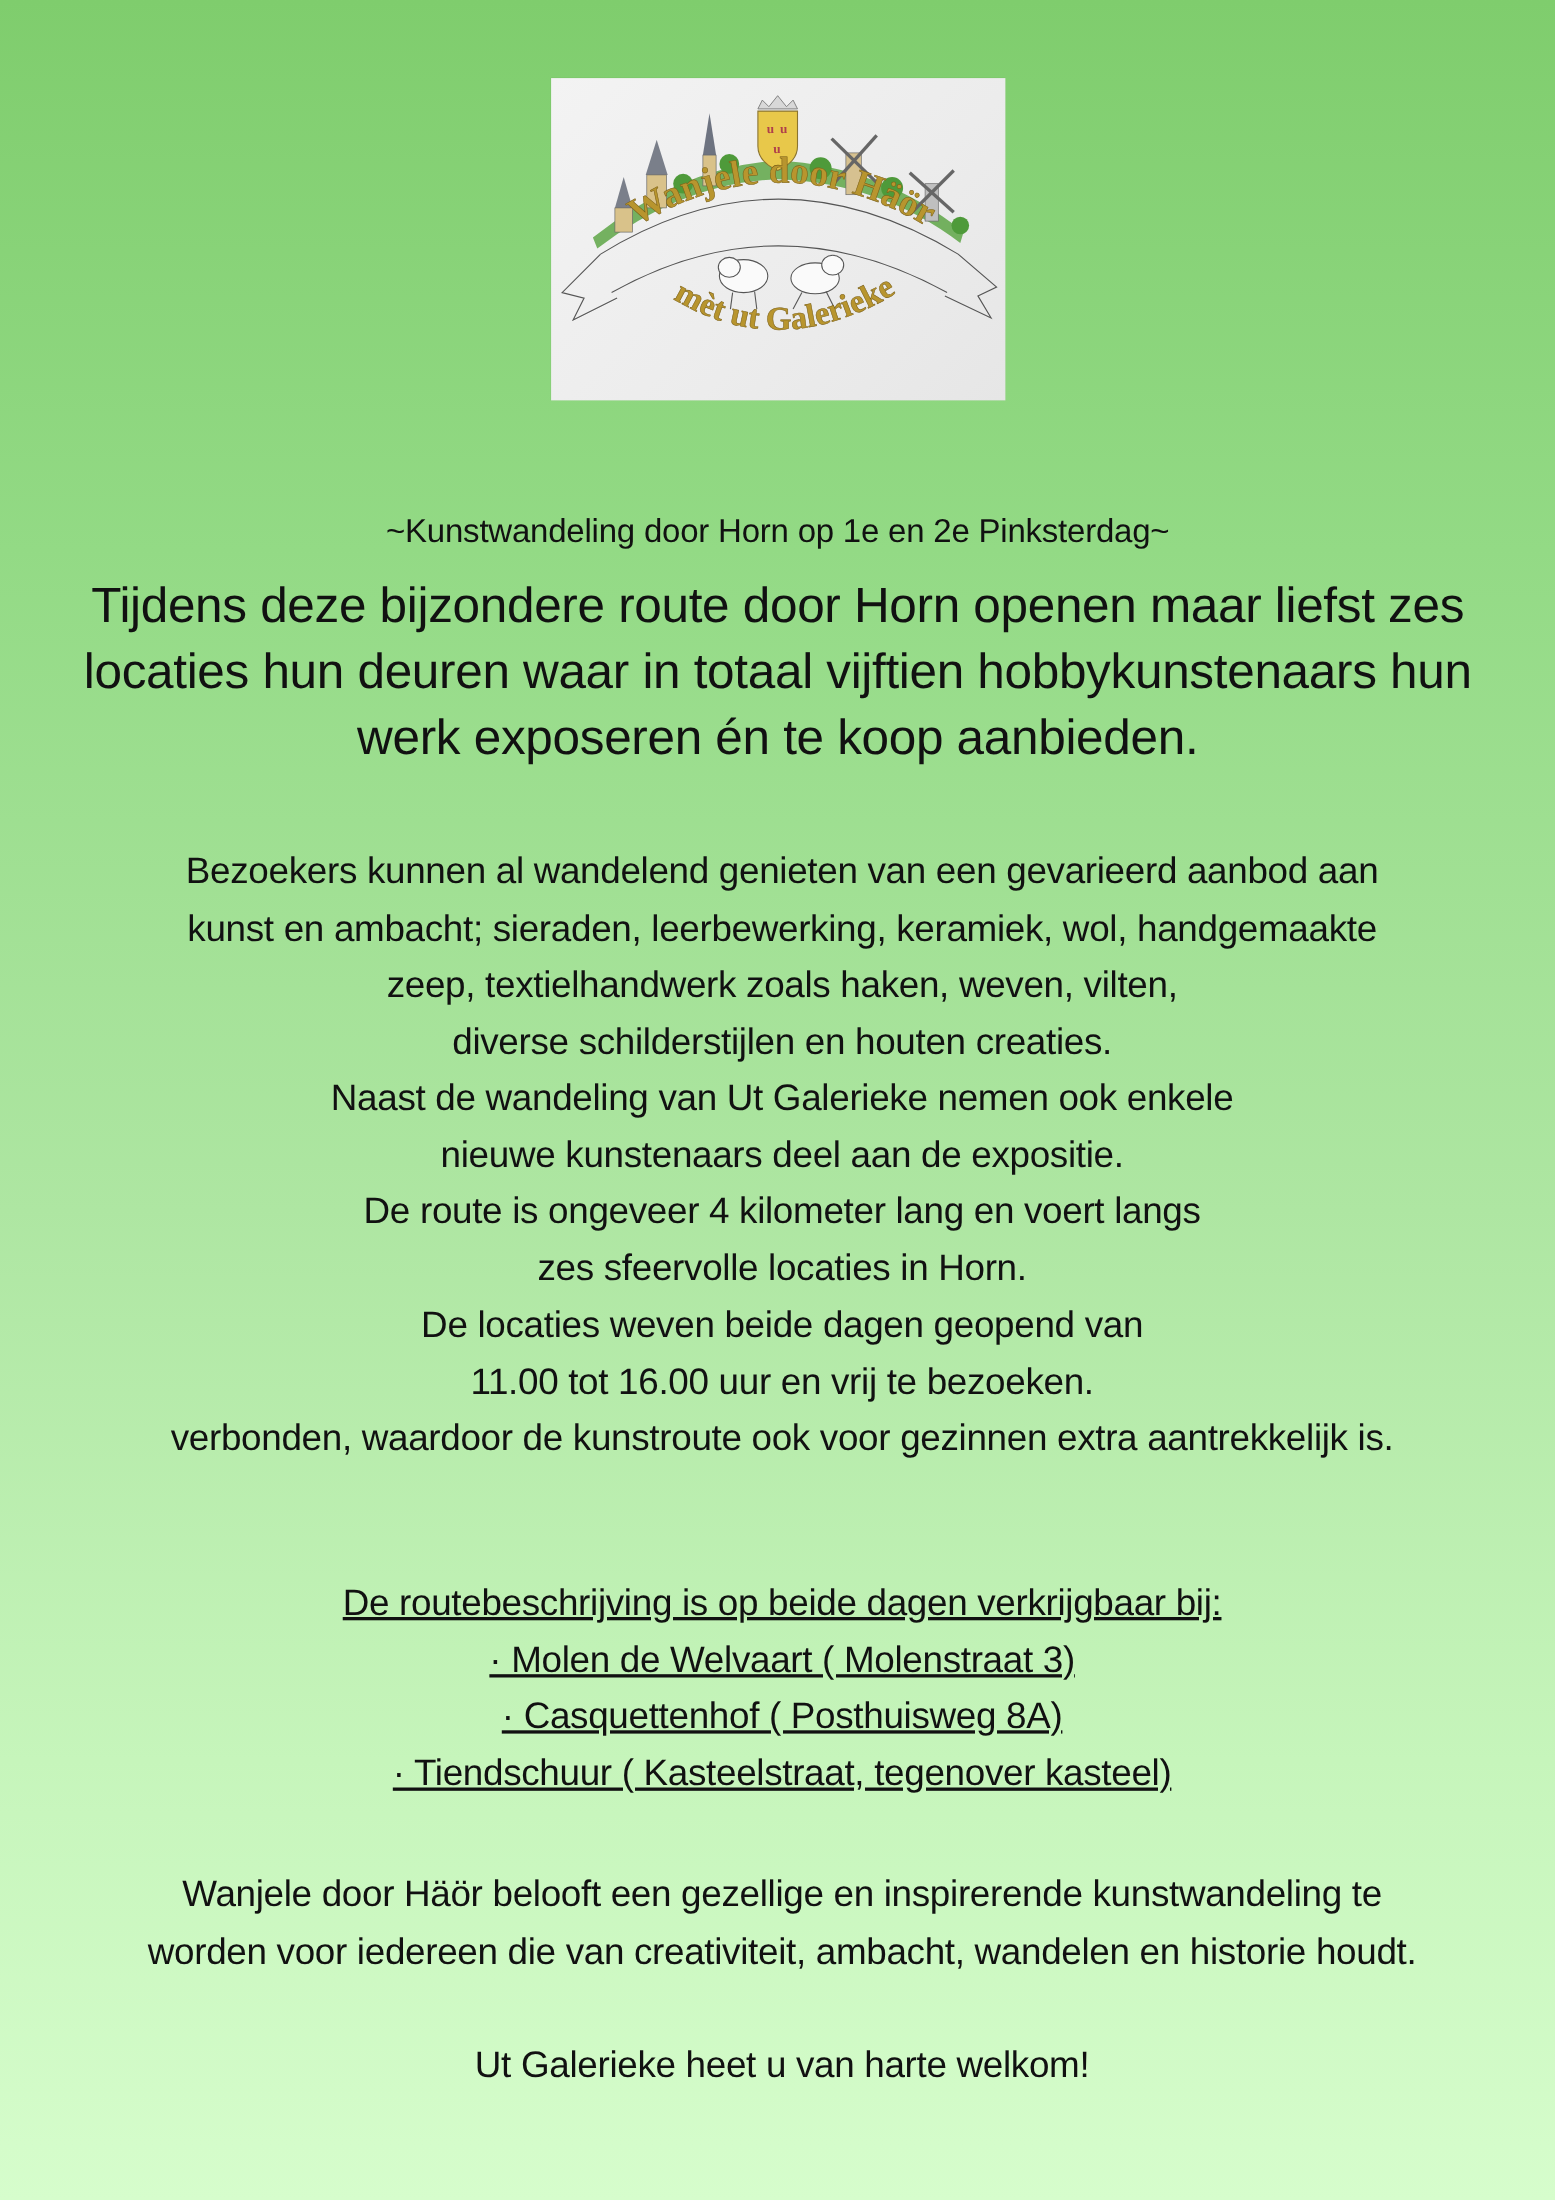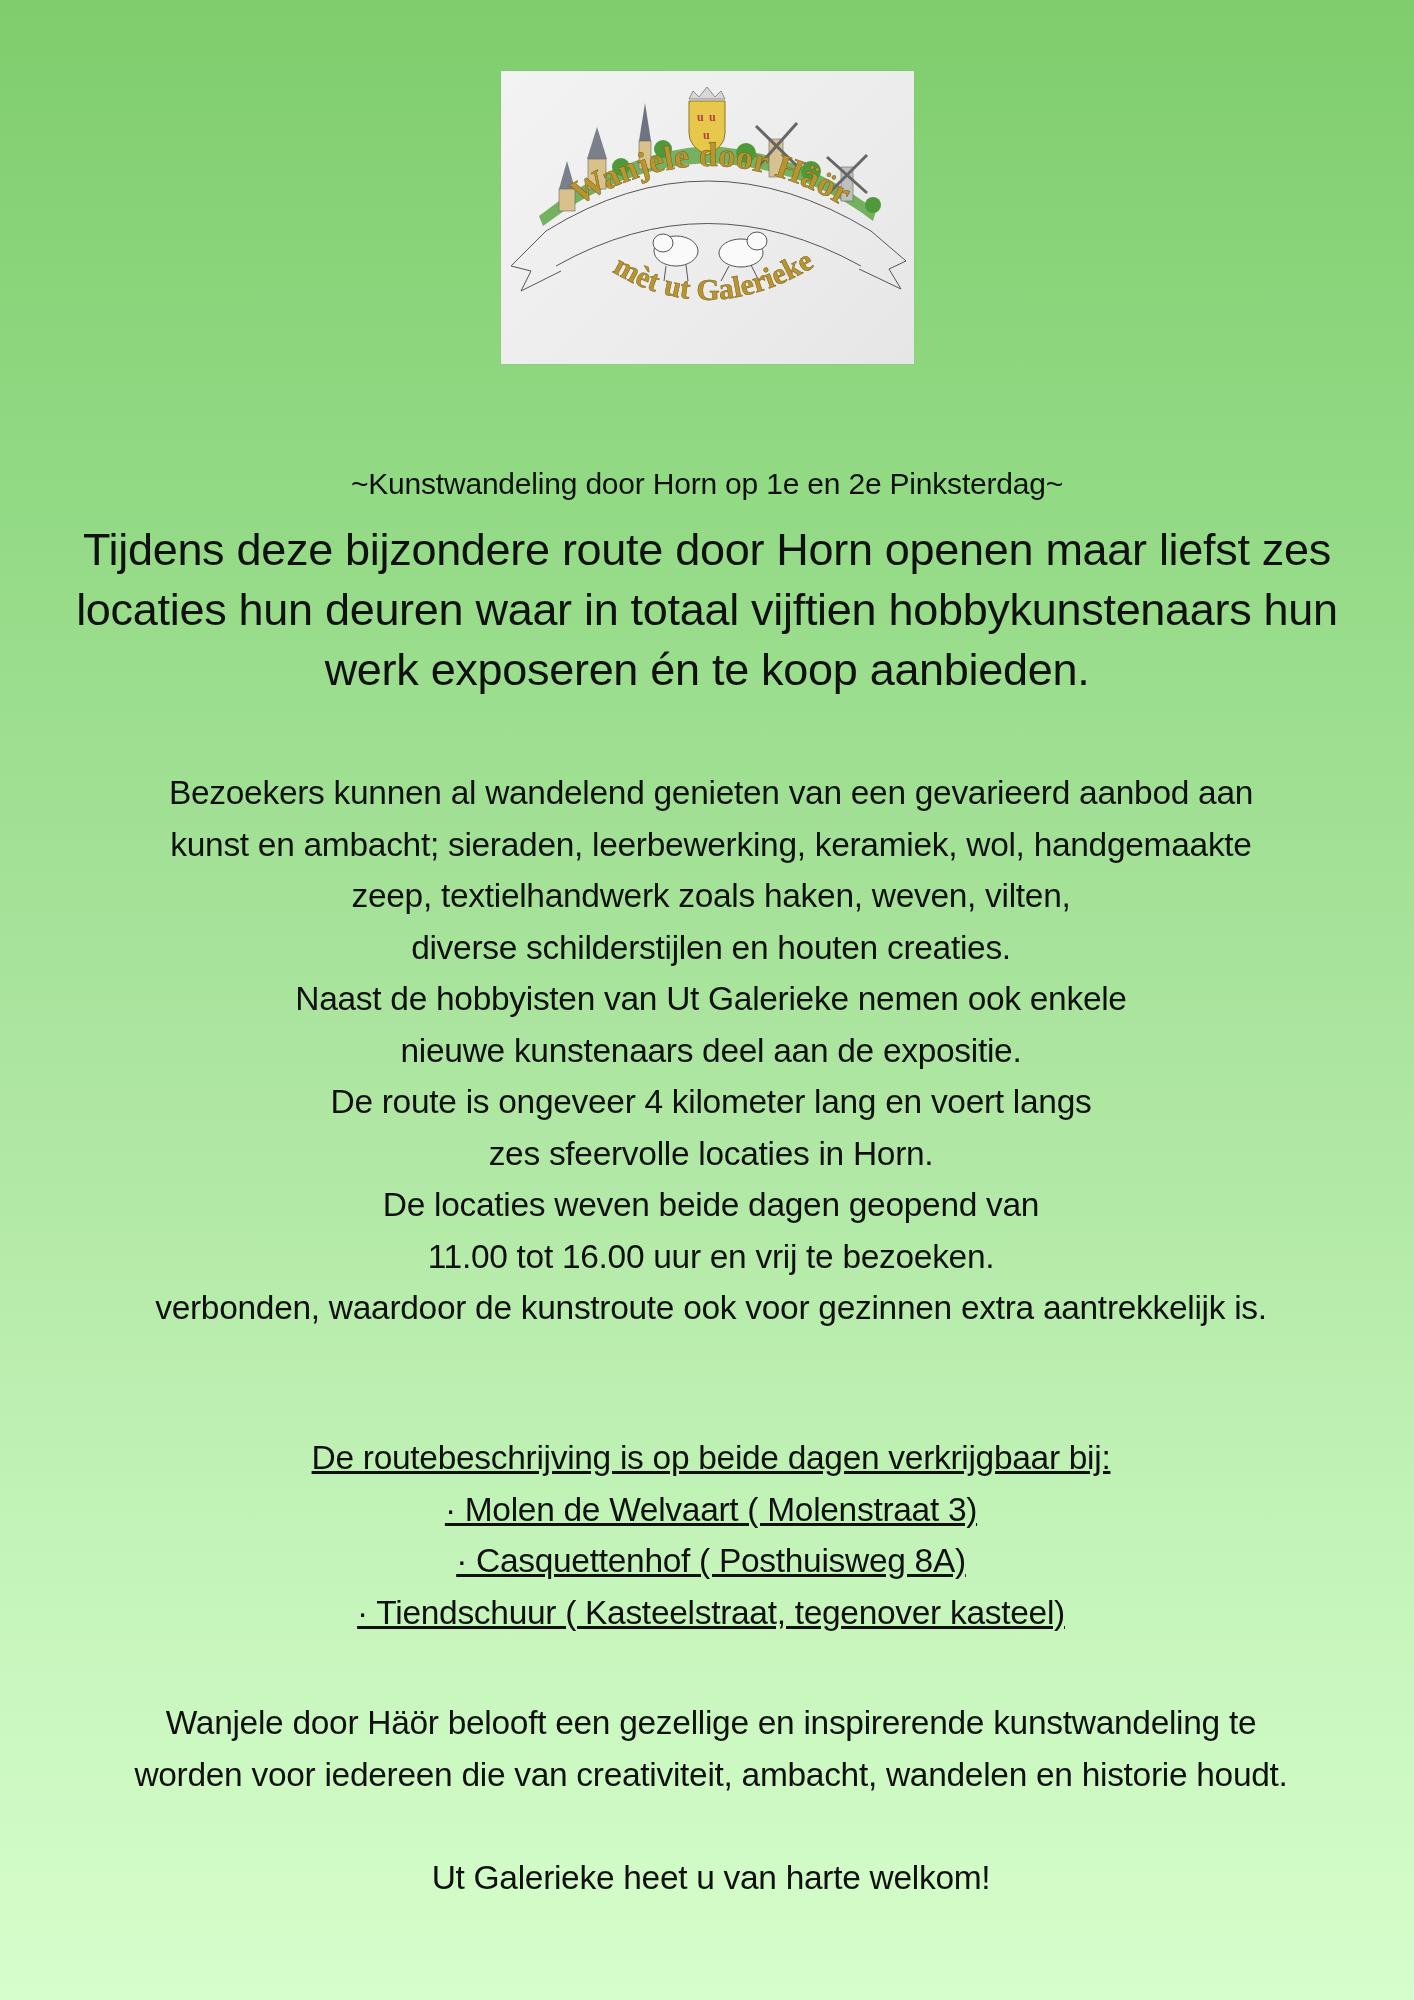--- a/index.html
+++ b/index.html
@@ -132,21 +132,21 @@
   <span class="line" style="display:block">Tijdens deze bijzondere route door Horn openen maar liefst zes</span>
   <span class="line" style="display:block">locaties hun deuren waar in totaal vijftien hobbykunstenaars hun</span>
   <span class="line" style="display:block">werk exposeren én te koop aanbieden.</span>
 </div>
 
 <div class="block body1">
   <span class="line">Bezoekers kunnen al wandelend genieten van een gevarieerd aanbod aan</span>
   <span class="line">kunst en ambacht; sieraden, leerbewerking, keramiek, wol, handgemaakte</span>
   <span class="line">zeep, textielhandwerk zoals haken, weven, vilten,</span>
   <span class="line">diverse schilderstijlen en houten creaties.</span>
-  <span class="line">Naast de hobbyisten van Ut Galerieke nemen ook enkele</span>
+  <span class="line">Naast de wandeling van Ut Galerieke nemen ook enkele</span>
   <span class="line">nieuwe kunstenaars deel aan de expositie.</span>
   <span class="line">De route is ongeveer 4 kilometer lang en voert langs</span>
   <span class="line">zes sfeervolle locaties in Horn.</span>
   <span class="line">De locaties weven beide dagen geopend van</span>
   <span class="line">11.00 tot 16.00 uur en vrij te bezoeken.</span>
   <span class="line">verbonden, waardoor de kunstroute ook voor gezinnen extra aantrekkelijk is.</span>
 </div>
 
 <div class="block body2">
   <span class="line">De routebeschrijving is op beide dagen verkrijgbaar bij:</span>

